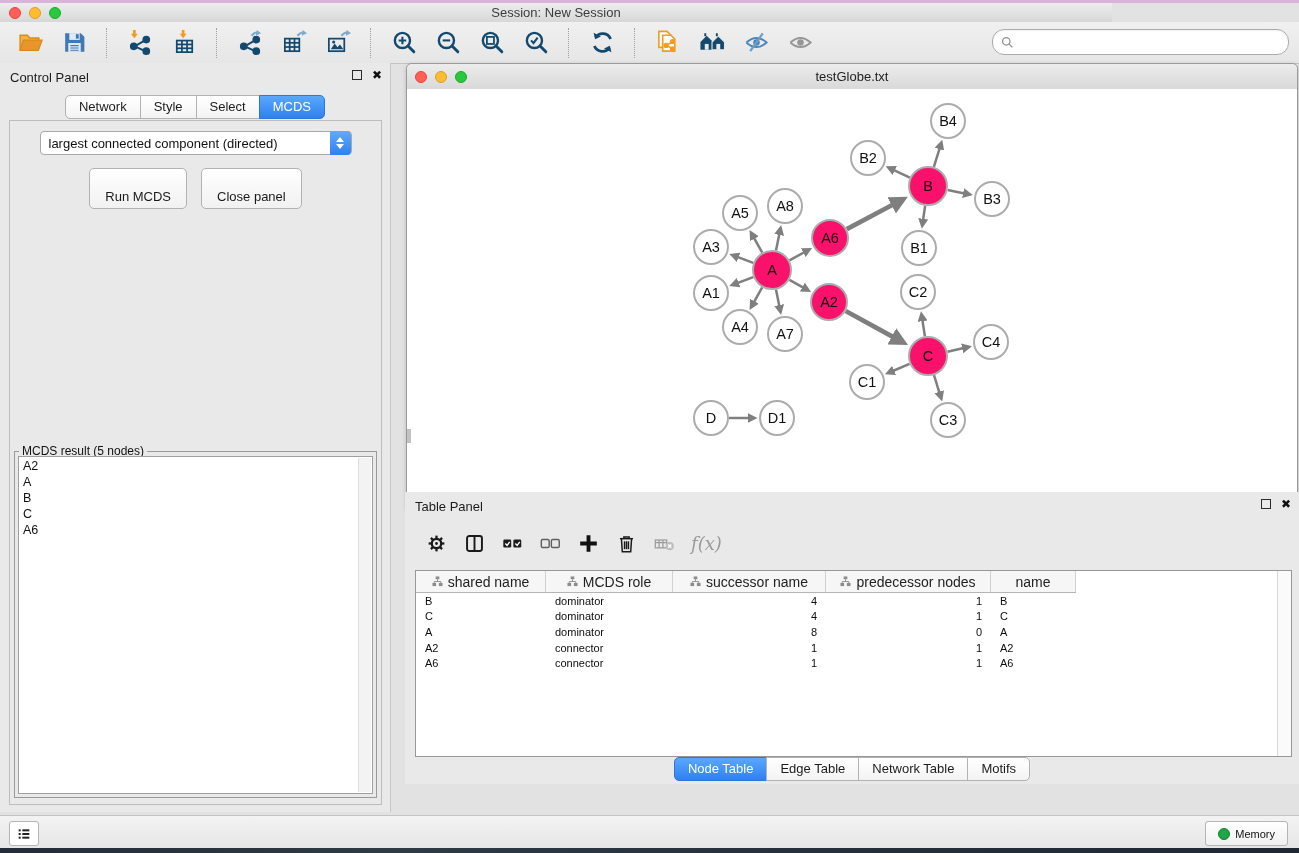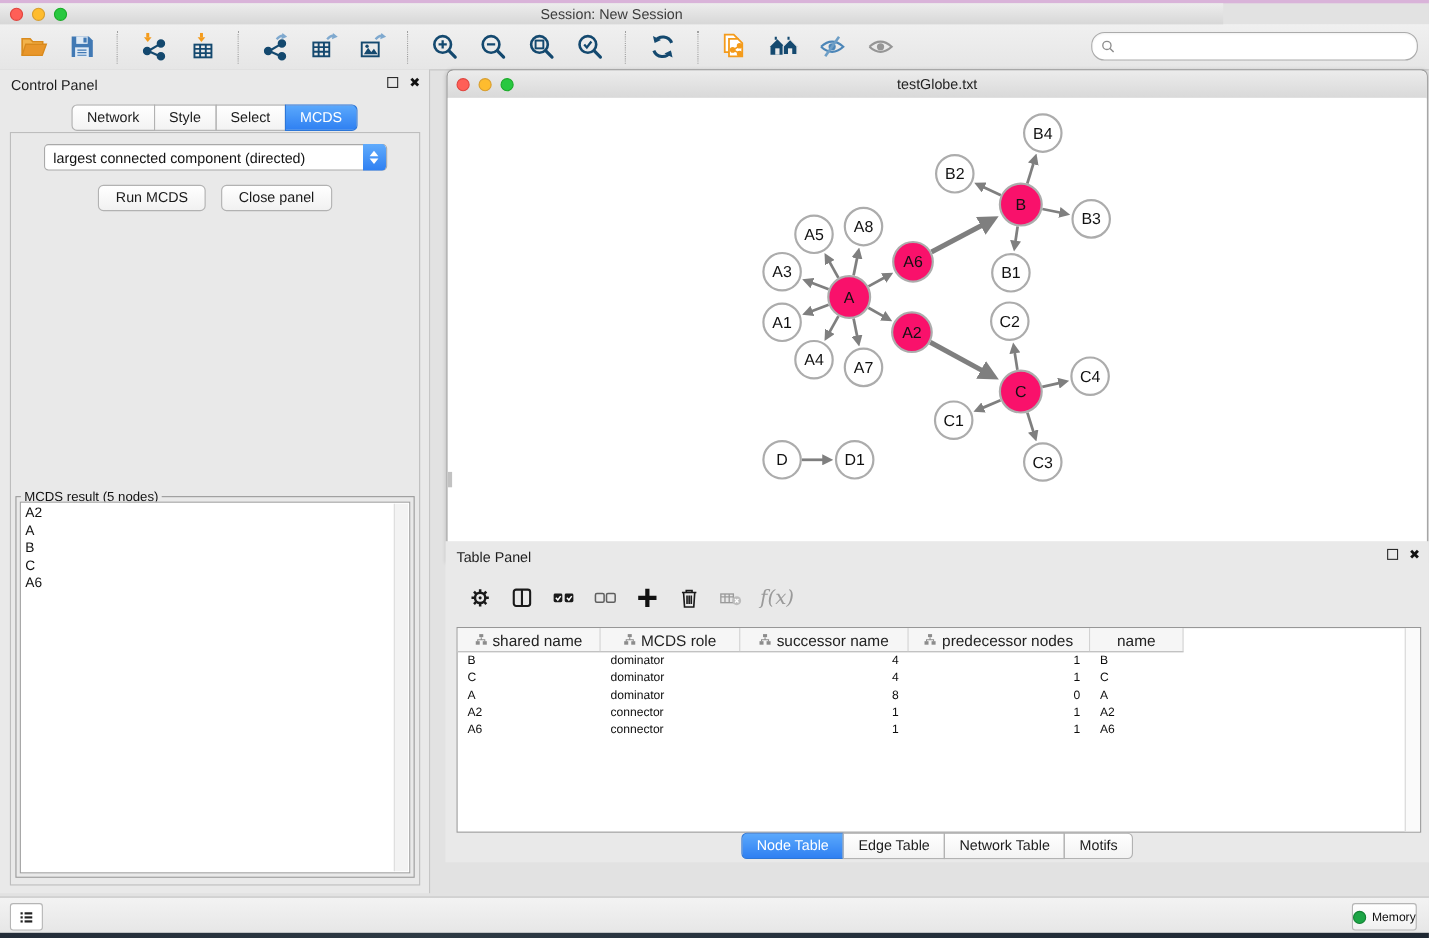--- a/index.html
+++ b/index.html
@@ -38,21 +38,21 @@
   .seg:last-child{border-radius:0 5px 5px 0;}
   .seg.sel{background:linear-gradient(#5aa8fc,#2f80f2);border-color:#2d77d8;color:#fff;}
   .cp-inset{position:absolute;left:9px;right:8px;top:57px;bottom:7px;border:1px solid #bdbdbd;background:#e9e9e9;}
   .opt-label{text-align:center;font-size:13px;color:#1a1a1a;margin-top:16px;}
   .combo{position:relative;margin:10px auto 0;width:312px;height:24px;background:#fff;border:1px solid #a9a9a9;border-radius:4px;box-sizing:border-box;display:flex;align-items:center;}
   .combo .cval{font-size:13px;color:#111;margin-left:8px;white-space:nowrap;}
   .combo .stepper{position:absolute;right:0;top:-1px;width:21px;height:24px;background:linear-gradient(#60abfc,#2f80f2);border-radius:0 4px 4px 0;display:flex;flex-direction:column;align-items:center;justify-content:center;gap:2px;}
   .arr-up{width:0;height:0;border-left:4px solid transparent;border-right:4px solid transparent;border-bottom:5px solid #fff;}
   .arr-dn{width:0;height:0;border-left:4px solid transparent;border-right:4px solid transparent;border-top:5px solid #fff;}
   .btn-row{display:flex;justify-content:center;gap:14px;margin-top:13px;}
-  .mbtn{font-size:13px;color:#1a1a1a;background:linear-gradient(#ffffff,#f1f1f1);border:1px solid #b2b2b2;border-radius:5px;padding:3px 15px 4px;cursor:default;}
+  .mbtn{font-size:13px;color:#1a1a1a;background:linear-gradient(#ffffff,#f1f1f1);border:1px solid #b2b2b2;border-radius:5px;padding:20px 15px 4px;cursor:default;}
   .result-group{position:absolute;left:4px;right:4px;top:330px;bottom:6px;border:1px solid #9a9a9a;}
   .result-legend{position:absolute;top:-8px;left:4px;background:#e9e9e9;font-size:12px;color:#111;padding:0 3px;}
   .result-list{position:absolute;inset:4px 3px 3px 3px;background:#fff;border:1px solid #9f9f9f;overflow:hidden;}
   .result-scroll{position:absolute;top:1px;bottom:1px;right:1px;width:12px;background:#f3f3f3;border-left:1px solid #ddd;}
   .result-list ul{list-style:none;margin:1px 0 0;padding:0 14px 0 4px;}
   .result-list li{font-size:12.5px;color:#111;line-height:16px;}
   
   .net-window{position:absolute;left:406px;top:63px;width:892px;height:447px;background:#fff;border:1px solid #9a9a9a;box-sizing:border-box;border-radius:6px 6px 0 0;box-shadow:0 1px 4px rgba(0,0,0,.18);}
   .net-titlebar{height:25px;background:linear-gradient(#ececec,#d9d9d9);border-bottom:1px solid #b3b3b3;border-radius:6px 6px 0 0;display:flex;align-items:center;position:relative;}
   .net-titlebar .title{position:absolute;left:0;right:0;text-align:center;font-size:13px;color:#222;}
@@ -72,21 +72,21 @@
   .dt-hcell svg{width:11px;height:11px;flex:none;}
   .dt-row{display:flex;height:15.6px;align-items:center;}
   .dt-cell{box-sizing:border-box;font-size:11px;color:#0d0d0d;padding:0 9px;white-space:nowrap;overflow:hidden;}
   .dt-cell.right{text-align:right;}
   .dt-vscroll{position:absolute;right:0;top:0;bottom:0;width:13px;background:#fafafa;border-left:1px solid #d6d6d6;}
   .tp-tabs{position:absolute;left:0;right:0;bottom:3px;display:flex;justify-content:center;}
   
   .statusbar{position:absolute;left:0;top:815px;width:1299px;height:33px;background:linear-gradient(#f3f3f3,#e6e6e6);border-top:1px solid #c4c4c4;}
   .sb-left-btn{position:absolute;left:9px;top:5px;width:28px;height:23px;background:#fff;border:1px solid #b5b5b5;border-radius:3px;display:flex;align-items:center;justify-content:center;}
   .sb-left-btn svg{width:16px;height:16px;}
-  .memory-btn{position:absolute;right:11px;top:5px;height:23px;background:linear-gradient(#fff,#f0f0f0);border:1px solid #b5b5b5;border-radius:3px;display:flex;align-items:center;gap:5px;padding:0 0;}
+  .memory-btn{position:absolute;right:11px;top:5px;height:23px;background:linear-gradient(#fff,#f0f0f0);border:1px solid #b5b5b5;border-radius:3px;display:flex;align-items:center;gap:5px;padding:0 12px;}
   .mem-dot{width:10px;height:10px;border-radius:50%;background:#1da546;border:1px solid #128133;}
   .memory-btn span{font-size:11px;color:#111;}
 </style>
 </head>
 <body>
 
 <div class="screen">
   <div class="top-strip"></div>
 
   <div class="titlebar">

